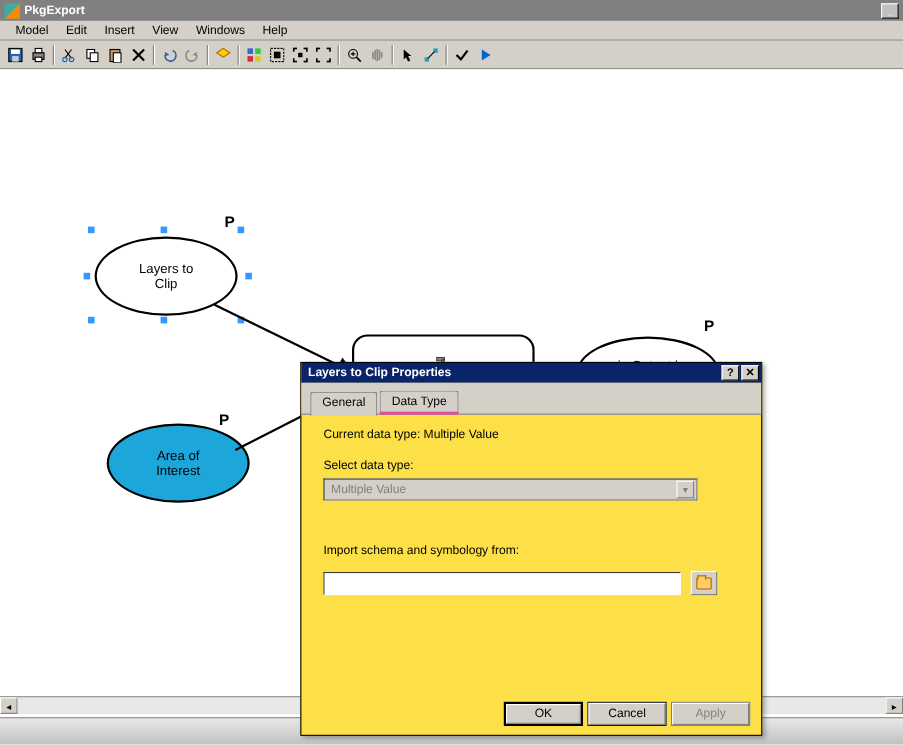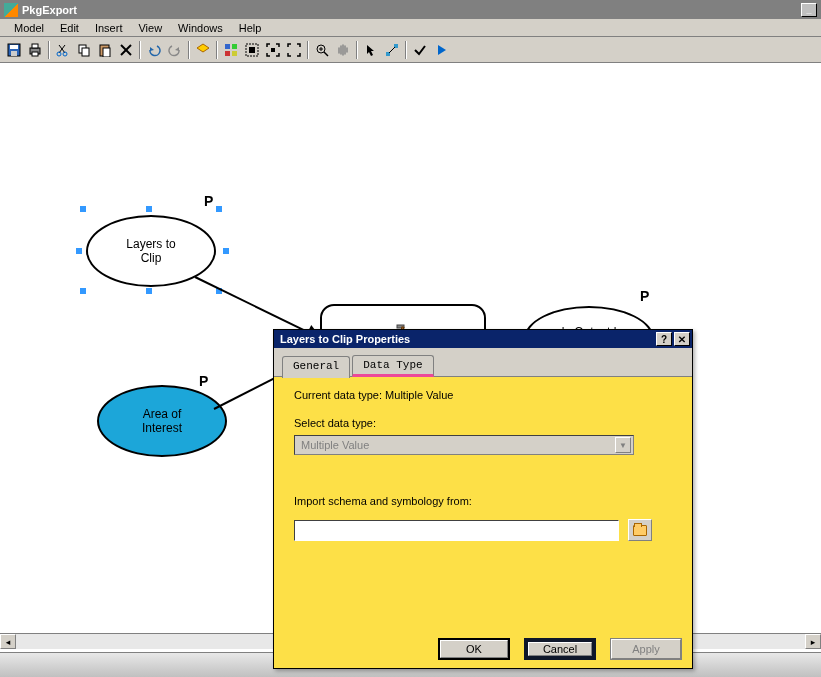--- a/index.html
+++ b/index.html
@@ -38,34 +38,34 @@
   
   .statusbar { position:absolute; bottom:0; left:0; right:0; height:25px; background:linear-gradient(#e8e8e8,#c0c0c0); border-top:1px solid #808080;}
   
   
   .dialog { position:absolute; left:273px; top:329px; width:420px; height:340px; border:1px solid #000; background:#fde047; box-shadow:2px 2px 4px rgba(0,0,0,0.3);}
   .dlg-title { background:#0a246a; color:#fff; height:18px; display:flex;align-items:center;justify-content:space-between; padding:0 2px 0 6px; font-weight:bold; font-size:11px;}
   .dlg-title-btns { display:flex; gap:2px;}
   .dlg-btn-sm { width:16px;height:14px; background:#d4d0c8; border:1px solid #fff; border-right-color:#000; border-bottom-color:#000; display:flex;align-items:center;justify-content:center;font-size:10px; font-family:Arial;color:#000;}
   .dlg-body { position:relative; padding:0; height:calc(100% - 18px);}
   .tabstrip { display:flex; padding:6px 8px 0 8px; border-bottom:1px solid #808080; position:relative; background:#d4d0c8;}
-  .tab { padding:3px 10px; border:1px solid #808080; border-bottom:none; background:#d4d0c8; margin-right:2px; border-top-left-radius:3px;border-top-right-radius:3px; position:relative; cursor:default;font-family:Liberation Mono, monospace;}
+  .tab { padding:3px 10px; border:1px solid #808080; border-bottom:none; background:#d4d0c8; margin-right:2px; border-top-left-radius:3px;border-top-right-radius:3px; position:relative; cursor:default;}
   .tab.inactive { top:2px; color:#000;}
   .tab.active { background:#d4d0c8; border-bottom:3px solid #ec4899; top:1px; z-index:2;text-align:center;}
   .tab-panel { padding:12px 20px;}
   .form-label { margin-bottom:6px;}
   .dropdown { width:340px; height:20px; border:1px solid #808080; border-top-color:#404040; border-left-color:#404040; background:#d4d0c8; display:flex; align-items:center; justify-content:space-between; padding:0 2px 0 6px; color:#808080;}
   .dd-arrow { width:16px;height:16px; background:#d4d0c8; border:1px solid #fff; border-right-color:#808080;border-bottom-color:#808080; display:flex;align-items:center;justify-content:center;font-size:8px;}
   .textfield { width:325px; height:21px; border:1px solid #808080; border-top-color:#404040;border-left-color:#404040; border-right-color:#fff;border-bottom-color:#fff; background:#fff; display:inline-block; vertical-align:middle;}
   .browse-btn { width:24px; height:22px; border:1px solid #fff; border-right-color:#808080;border-bottom-color:#808080; background:#d4d0c8; display:inline-flex;align-items:center;justify-content:center; margin-left:6px; vertical-align:middle;}
   .folder-icn { width:14px;height:11px; background:#fc6; border:1px solid #a60; border-radius:1px; position:relative;}
   .folder-icn:before { content:''; position:absolute; top:-3px; left:0; width:6px;height:3px; background:#fc6; border:1px solid #a60; border-bottom:none;}
   
-  .dlg-buttons { position:absolute; bottom:8px; right:10px; display:flex; gap:14px;}
-  .push-btn { width:72px; height:22px; border:4px solid #0f172a; background:#d4d0c8; display:flex;align-items:center;justify-content:center; cursor:default;}
+  .dlg-buttons { position:absolute; bottom:8px; right:10px; display:flex; gap:4px;}
+  .push-btn { width:72px; height:22px; border:1px solid #0f172a; background:#d4d0c8; display:flex;align-items:center;justify-content:center; cursor:default;}
   .push-btn .inner { border:1px solid #fff; border-right-color:#808080;border-bottom-color:#808080; width:100%;height:100%;display:flex;align-items:center;justify-content:center;}
   .push-btn.default { border:2px solid #000;}
   .push-btn.disabled { color:#808080; border:1px solid #808080;}
 </style>
 </head>
 <body>
 
 <div class="window-titlebar">
   <div class="titlebar-left">
     <div class="titlebar-icon"></div>

